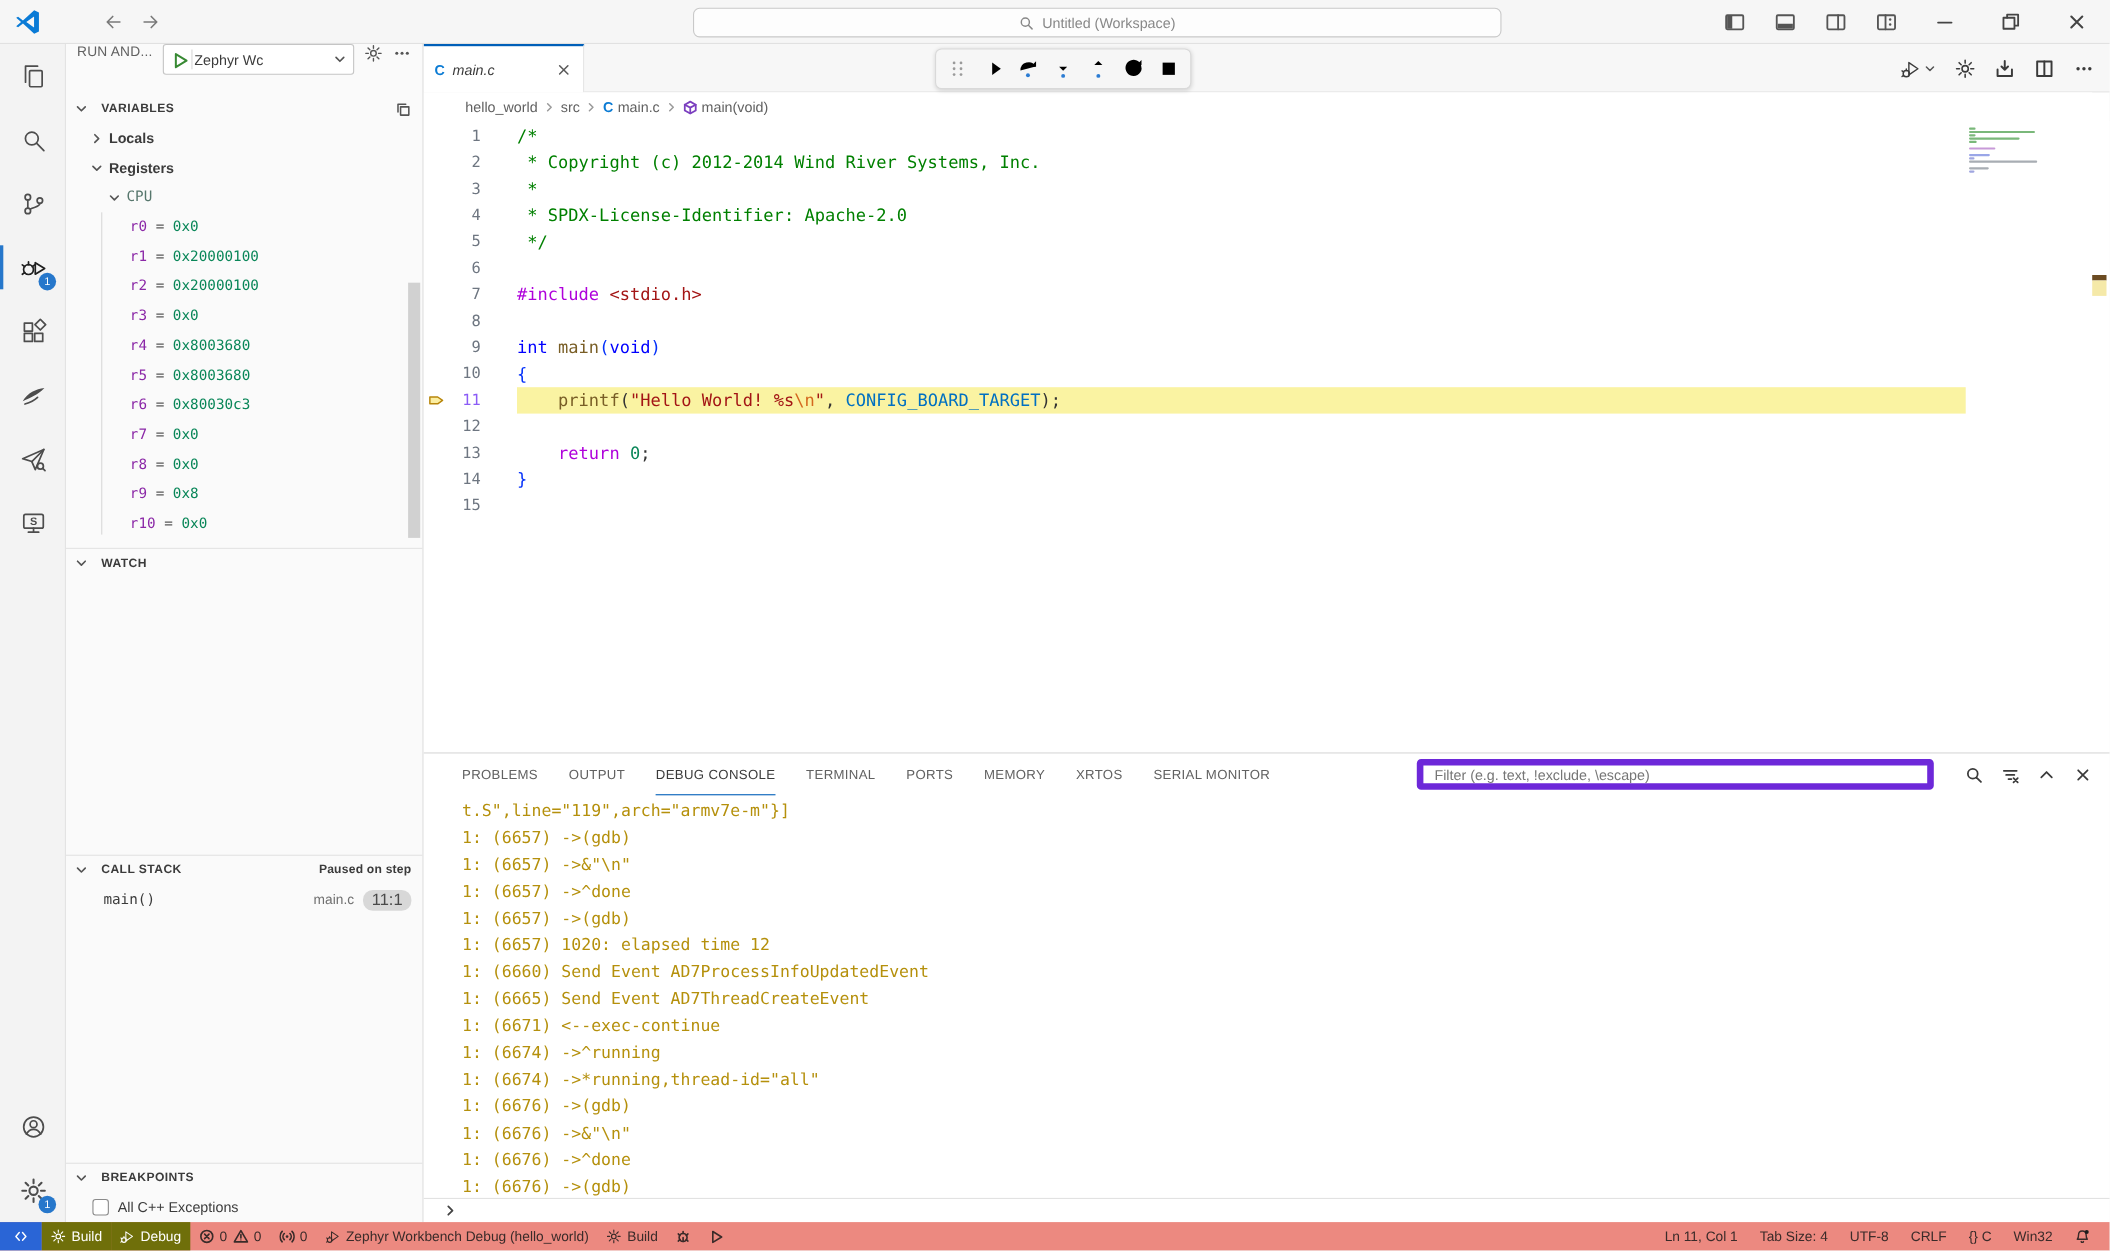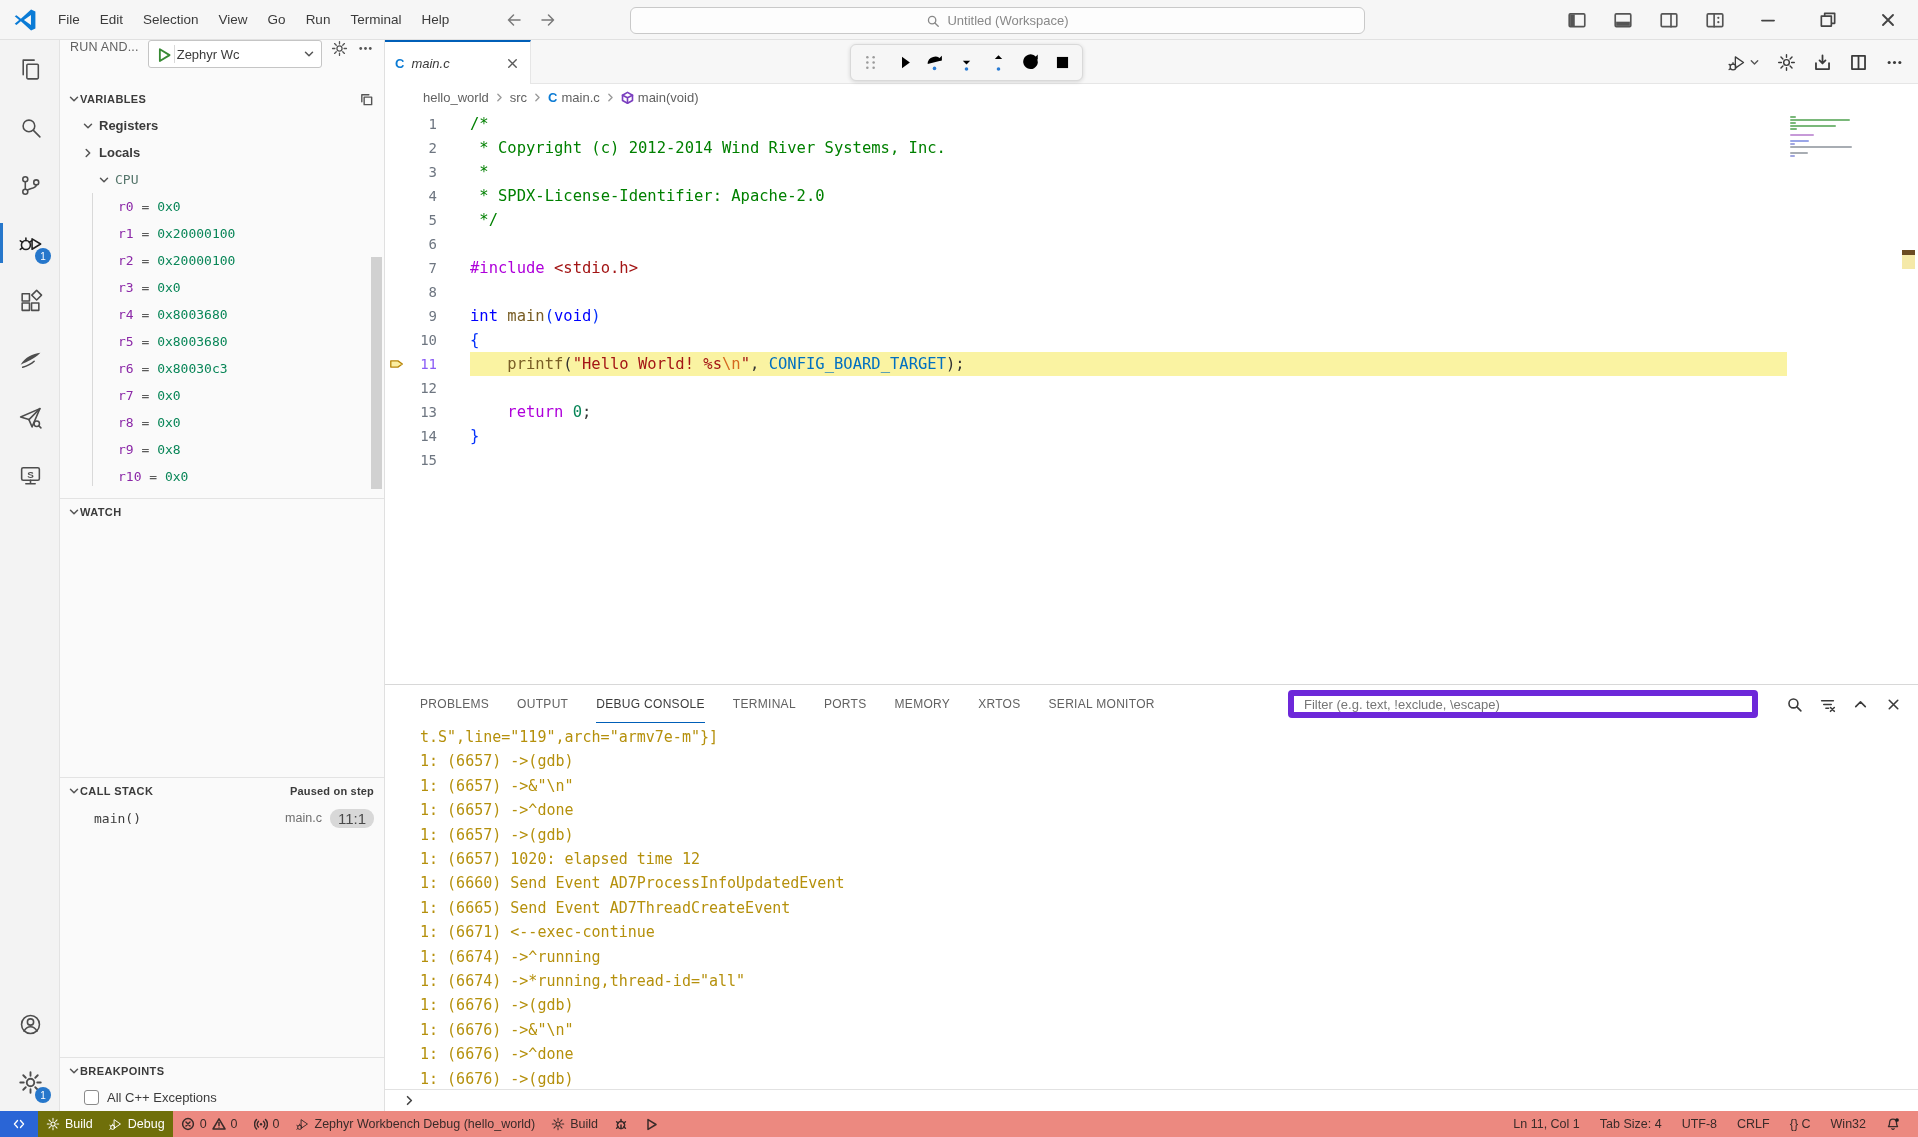--- a/index.html
+++ b/index.html
@@ -45,21 +45,21 @@
            padding:0 10px;gap:9px}
   .run-label{color:#616161;font-size:12.5px;letter-spacing:.2px;white-space:nowrap}
   .run-combo{display:flex;align-items:center;height:28px;border:1px solid #c5c5c5;border-radius:3px;
              background:#fff;padding:0 6px;gap:2px;flex:1;min-width:0}
   .run-combo .playi{width:17px;height:17px;color:#388a34}
   .run-combo .sep{width:1px;height:18px;background:#d8d8d8}
   .run-combo .cfg{font-size:13px;color:#3b3b3b;white-space:nowrap;overflow:hidden;flex:1}
   .run-combo .chev{width:12px;height:12px;color:#555}
   .side-ic{width:17px;height:17px;color:#555}
   .sec{position:absolute;left:0;right:0}
-  .sec-header{height:26px;display:flex;align-items:center;gap:0;padding:0 10px 0 8px;
+  .sec-header{height:26px;display:flex;align-items:center;gap:12px;padding:0 10px 0 8px;
               font-size:11px;font-weight:bold;letter-spacing:.4px;color:#3b3b3b}
   .sec-header .chev{width:12px;height:12px;color:#555}
   .sec-border{border-top:1px solid #e3e3e3}
   .tree-row{height:27px;display:flex;align-items:center;gap:5px;color:#3b3b3b}
   .tree-row .chev{width:12px;height:12px;color:#555}
   .tree-row .lbl{font-weight:bold}
   .row-l1{padding-left:22px}
   .row-l2{padding-left:38px}
   .cpu-lbl{color:#56766c;font-family:"DejaVu Sans Mono","Liberation Mono",monospace;font-size:13px}
   #registers{position:relative}
@@ -157,30 +157,20 @@
 <body>
 
 <div class="app">
 
   <header class="titlebar">
     <span class="icon vslogo">
         <svg viewBox="0 0 24 24">
           <path fill="#0a7bd6" stroke="none" d="M17.6 2.2 8.2 10.8 4.1 7.6 2.5 8.5l4.1 3.5-4.1 3.5 1.6 1 4.1-3.3 9.4 8.6 4-1.9V4.1zM17.5 7.3v9.4L11 12z"></path>
         </svg>
       </span>
-    <nav id="menubar" style="display:flex">
-        <div class="menu-item">File</div>
-        <div class="menu-item">Edit</div>
-        <div class="menu-item">Selection</div>
-        <div class="menu-item">View</div>
-        <div class="menu-item">Go</div>
-        <div class="menu-item">Run</div>
-        <div class="menu-item">Terminal</div>
-        <div class="menu-item">Help</div>
-      </nav>
     <div class="nav-arrows">
       <span class="icon">
           <svg viewBox="0 0 18 18">
             <path d="M15 9H3.5M8.5 4 3.5 9l5 5"></path>
           </svg>
         </span>
       <span class="icon">
           <svg viewBox="0 0 18 18">
             <path d="M3 9h11.5M9.5 4l5 5-5 5"></path>
           </svg>
@@ -385,32 +375,32 @@
         <span class="icon collapse-ic">
             <svg viewBox="0 0 16 16">
               <rect x="5.5" y="5.5" width="8" height="8"></rect>
               <path d="M3 10.5V3h7.5"></path>
             </svg>
           </span>
       </div>
       <div class="tree-row row-l1">
         <span class="icon chev">
             <svg viewBox="0 0 12 12">
-              <path d="M2.5 4.2 6 7.7l3.5-3.5"></path>
-            </svg>
-          </span>
-        <span class="lbl">Registers</span>
+              <path d="M4.2 2.5 7.7 6l-3.5 3.5"></path>
+            </svg>
+          </span>
+        <span class="lbl">Locals</span>
       </div>
       <div class="tree-row row-l1">
         <span class="icon chev">
             <svg viewBox="0 0 12 12">
-              <path d="M4.2 2.5 7.7 6l-3.5 3.5"></path>
-            </svg>
-          </span>
-        <span class="lbl">Locals</span>
+              <path d="M2.5 4.2 6 7.7l3.5-3.5"></path>
+            </svg>
+          </span>
+        <span class="lbl">Registers</span>
       </div>
       <div class="tree-row row-l2">
         <span class="icon chev">
             <svg viewBox="0 0 12 12">
               <path d="M2.5 4.2 6 7.7l3.5-3.5"></path>
             </svg>
           </span>
         <span class="cpu-lbl">CPU</span>
       </div>
       <div id="registers">

